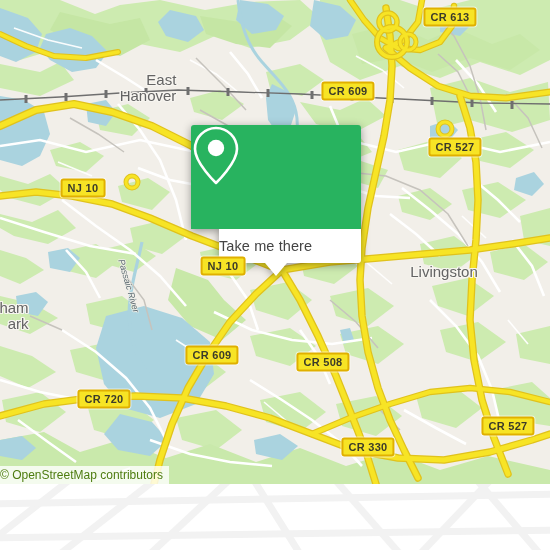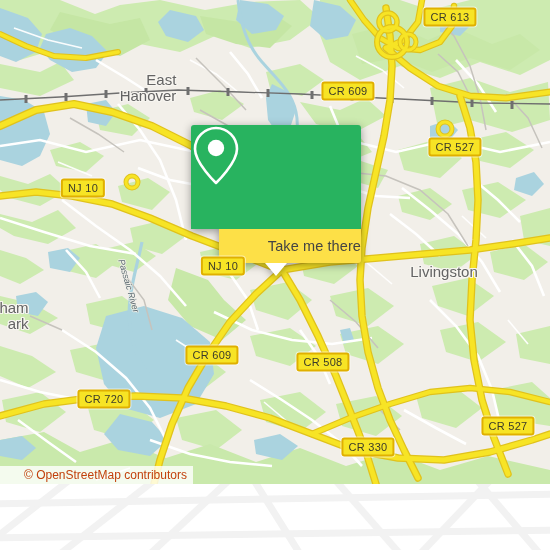--- a/index.html
+++ b/index.html
@@ -15,21 +15,21 @@
   #map svg{position:absolute;left:0;top:0;}
 
   
   .shield{
     position:absolute;
     background:#f7e425;
     border:2px solid #e0b000;
     border-radius:3px;
     color:#3b3b2a;
     font-size:11px;
-    font-weight:normal;
+    font-weight:bold;
     letter-spacing:.3px;
     padding:1px 5px 2px 5px;
     line-height:12px;
     white-space:nowrap;
     transform:translate(-50%,-50%);
     box-shadow:0 0 0 1px rgba(255,255,255,.55);
   }
   
   .place{
     position:absolute;
@@ -59,44 +59,44 @@
     left:191px;top:125px;width:170px;
     filter:drop-shadow(0 2px 4px rgba(0,0,0,.38));
   }
   #popup .head{
     background:#28b35f;
     height:104px;
     border-radius:3px 3px 0 0;
     display:flex;align-items:center;justify-content:center;
   }
   #popup .body{
-    background:#fde047;
+    background:#ffffff;
     border-radius:0 0 3px 3px;
     height:34px;
-    display:flex;align-items:center;justify-content:flex-end;margin-left:28px;
+    display:flex;align-items:center;justify-content:flex-start;margin-left:28px;
   }
   #popup .body span{
     color:#444;font-size:14.5px;letter-spacing:.1px;
   }
   #popup .tail{
     position:absolute;left:50%;top:138px;margin-left:-11px;
     width:0;height:0;
     border-left:11px solid transparent;
     border-right:11px solid transparent;
     border-top:13px solid #fff;
   }
 
   
   #osm-credit{
     position:absolute;left:0;top:466px;
     background:rgba(255,255,255,.80);
-    color:#c2410c;
+    color:#4d7c0f;
     font-size:12px;
     line-height:18px;
-    padding:0 6px 0 24px;
+    padding:0 6px 0 0;
   }
 
   
   #footer{
     position:absolute;left:0;top:484px;width:550px;height:66px;
     background:#fff;overflow:hidden;
   }
   #footer .wm{position:absolute;left:0;top:0;opacity:1;}
 </style>
 </head>

